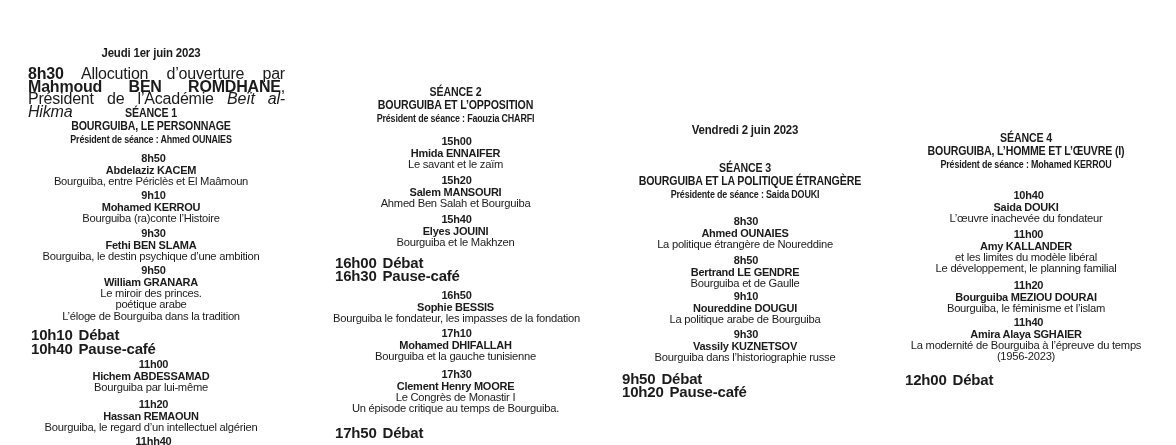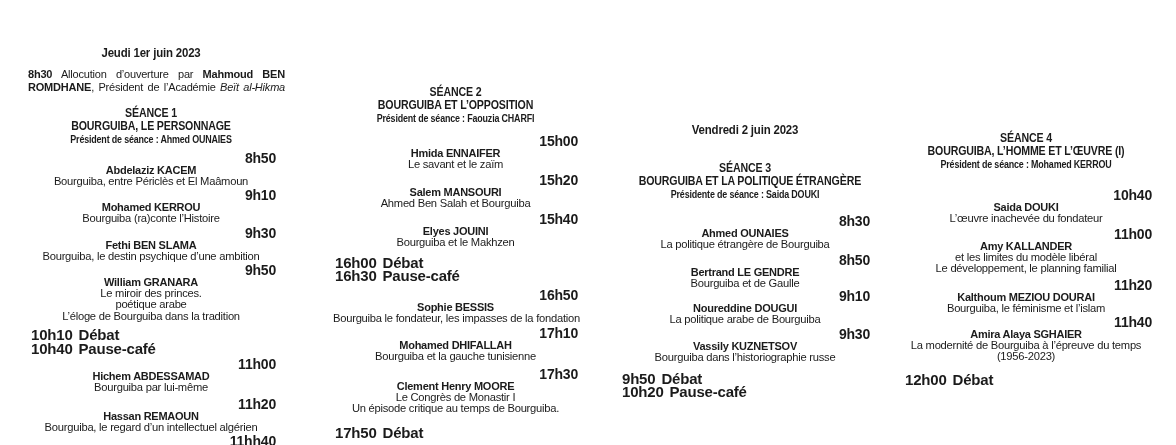--- a/index.html
+++ b/index.html
@@ -10,30 +10,30 @@
     font-family:"Liberation Sans", sans-serif;
     position:relative;
     overflow:hidden;
     letter-spacing:-0.2px;
   }
   .col { position:absolute; top:0; bottom:12px;margin-top:43px; }
   .abs { position:absolute; left:0; right:0; }
 
   .day { font-size:13px; font-weight:700; text-align:center; white-space:nowrap; transform:scaleX(0.88); }
 
-  .opening { font-size:11px; line-height:12.5px; text-align:justify; text-align-last:justify; }
+  .opening { font-size:16px; line-height:12.5px; text-align:justify; text-align-last:justify; }
   .b { font-weight:700; }
   .i { font-style:italic; }
 
   .sess { text-align:center; font-weight:700; }
   .sess > div { transform:scaleX(0.85); }
   .sess .num, .sess .ttl { font-size:12.5px; line-height:13px; white-space:nowrap; }
   .sess .chair { font-size:10.5px; line-height:13.5px; white-space:nowrap; }
 
-  .time { font-size:14px; font-weight:700; line-height:11.5px; text-align:right; padding-left:var(--toff); }
+  .time { font-size:11px; font-weight:700; line-height:11.5px; text-align:center; padding-left:var(--toff); }
   .speaker { font-size:11px; font-weight:700; line-height:11px; text-align:center; white-space:nowrap; letter-spacing:-0.25px; }
   .tline { font-size:11.2px; line-height:11.5px; text-align:center; white-space:nowrap; letter-spacing:-0.25px; }
 
   .break { font-size:15px; font-weight:700; line-height:11.5px; padding-left:var(--toff); }
   .break .lbl { margin-left:6px; }
 </style>
 </head>
 <body>
 
 <div class="col" style="left:26px; width:250px; --toff:5px">
@@ -174,21 +174,21 @@
 
   <div class="abs sess" style="top:119px">
     <div class="num">SÉANCE 3</div>
     <div class="ttl">BOURGUIBA ET LA POLITIQUE ÉTRANGÈRE</div>
     <div class="chair">Présidente de séance : Saida DOUKI</div>
   </div>
 
   <div class="abs talk" style="top:173px">
     <div class="time">8h30</div>
     <div class="speaker">Ahmed OUNAIES</div>
-    <div class="tline">La politique étrangère de Bourguiba</div>
+    <div class="tline">La politique étrangère de Noureddine</div>
   </div>
 
   <div class="abs talk" style="top:212px">
     <div class="time">8h50</div>
     <div class="speaker">Bertrand LE GENDRE</div>
     <div class="tline">Bourguiba et de Gaulle</div>
   </div>
 
   <div class="abs talk" style="top:248px">
     <div class="time">9h10</div>
@@ -227,21 +227,21 @@
 
   <div class="abs talk" style="top:186px">
     <div class="time">11h00</div>
     <div class="speaker">Amy KALLANDER</div>
     <div class="tline">et les limites du modèle libéral</div>
     <div class="tline">Le développement, le planning familial</div>
   </div>
 
   <div class="abs talk" style="top:237px">
     <div class="time">11h20</div>
-    <div class="speaker">Kalthoum MEZIOU DOURAI</div>
+    <div class="speaker">Bourguiba MEZIOU DOURAI</div>
     <div class="tline">Bourguiba, le féminisme et l’islam</div>
   </div>
 
   <div class="abs talk" style="top:274px">
     <div class="time">11h40</div>
     <div class="speaker">Amira Alaya SGHAIER</div>
     <div class="tline">La modernité de Bourguiba à l’épreuve du temps</div>
     <div class="tline">(1956-2023)</div>
   </div>
 

